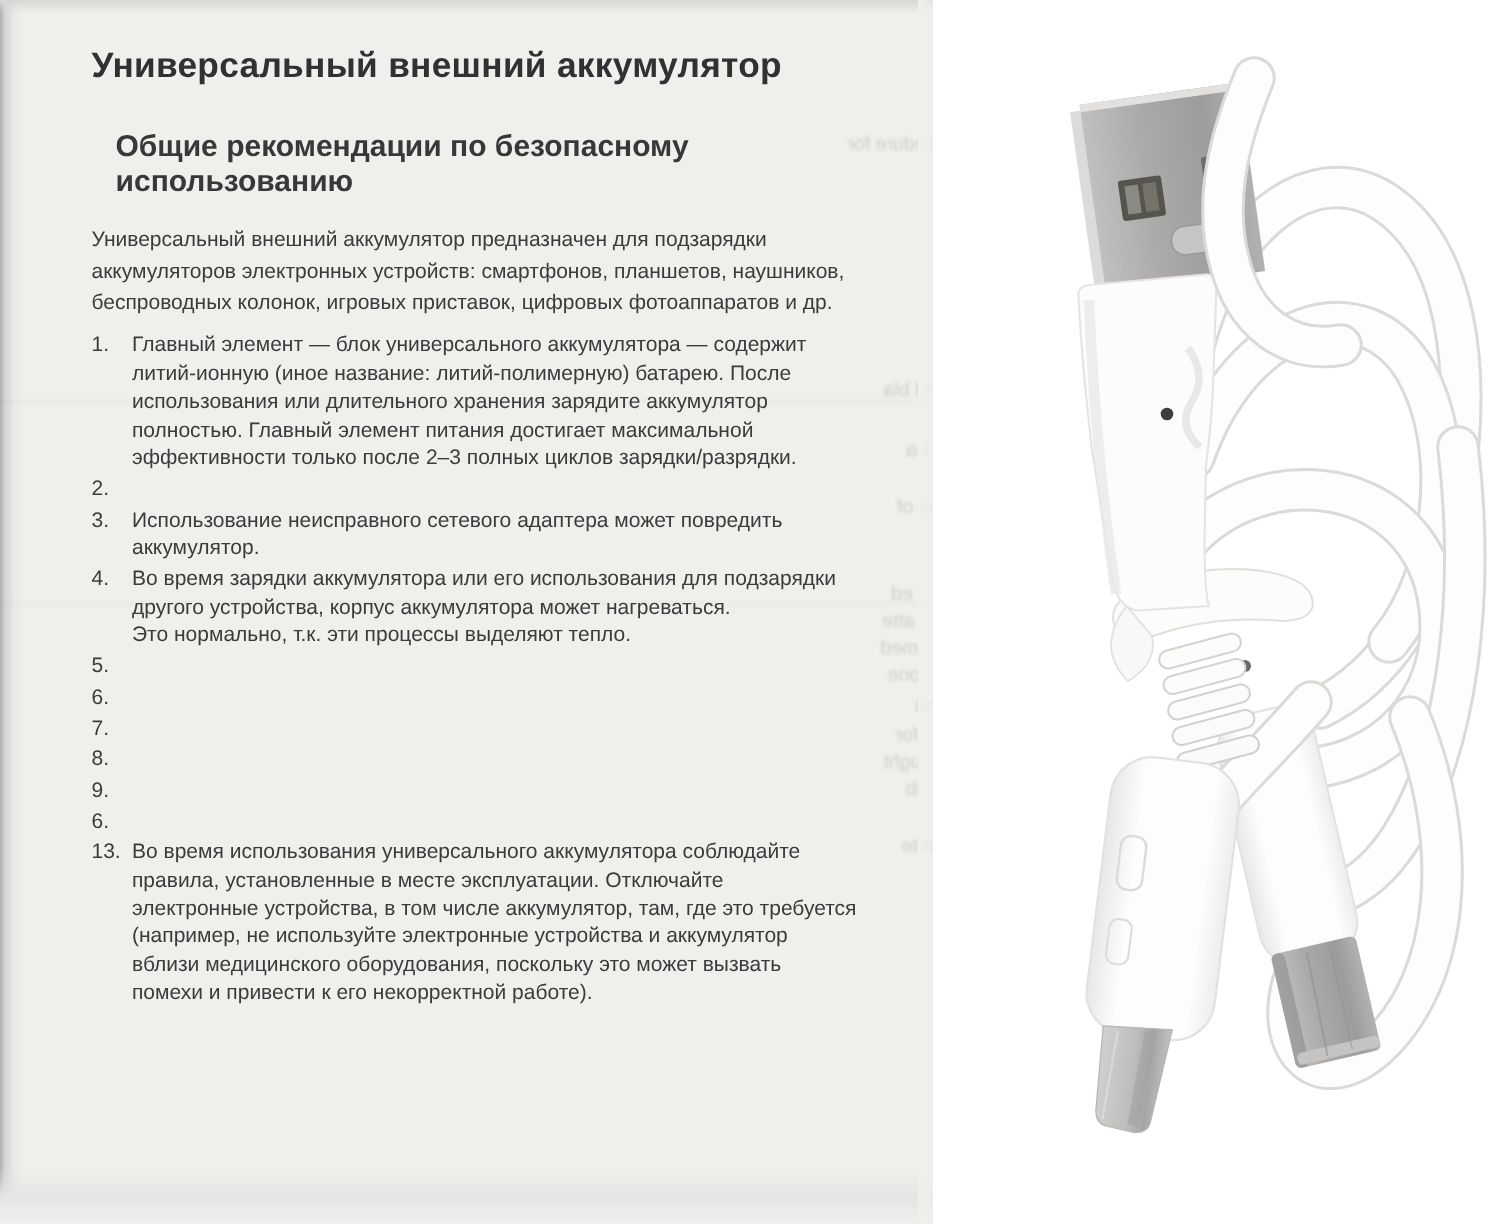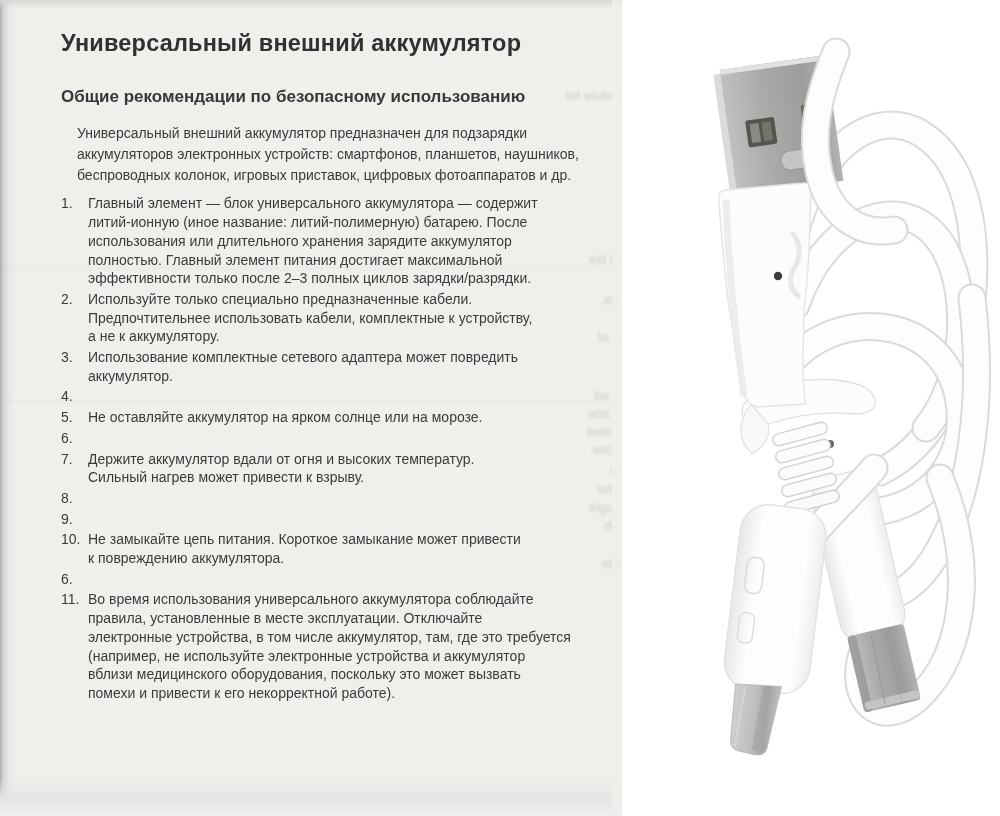--- a/index.html
+++ b/index.html
@@ -25,24 +25,24 @@
     position:absolute;left:0;width:622px;height:8px;opacity:.5;
     background:linear-gradient(180deg,rgba(0,0,0,0) 0%,rgba(0,0,0,.035) 50%,rgba(0,0,0,0) 100%);
   }
   .content{
     position:absolute;left:61px;top:30px;width:522px;color:#3c3b3c;
   }
   .doc-title{
     font-size:23.5px;font-weight:bold;color:#313032;margin:0 0 30px 0;letter-spacing:.2px;
   }
   .doc-subtitle{
-    font-size:17px;font-weight:bold;color:#383739;margin:0 0 16px 0;
+    font-size:20px;font-weight:bold;color:#383739;margin:0 0 16px 16px;
   }
   .doc-intro{
-    font-size:14px;line-height:20.8px;margin:0 0 9px 16px;white-space:pre;
+    font-size:14px;line-height:20.8px;margin:0 0 9px 0;white-space:pre;
   }
   ol.rules{list-style:none;margin:0;padding:0;font-size:14px;}
   ol.rules .item{display:flex;margin:0 0 2px 0;line-height:18.7px;}
   ol.rules .num{flex:0 0 27px;width:27px;}
   ol.rules .txt{white-space:pre;}
   
   .bleed{
     position:absolute;color:#cfcecb;font-size:13px;white-space:nowrap;
     transform:scaleX(-1);filter:blur(1.2px);pointer-events:none;
   }
@@ -77,70 +77,62 @@
       <span class="num">1.</span>
       <span class="txt">Главный элемент — блок универсального аккумулятора — содержит
 литий-ионную (иное название: литий-полимерную) батарею. После
 использования или длительного хранения зарядите аккумулятор
 полностью. Главный элемент питания достигает максимальной
 эффективности только после 2–3 полных циклов зарядки/разрядки.</span>
     </li>
 
     <li class="item">
       <span class="num">2.</span>
-      <span class="txt">Используйте только специально предназначенные кабели.
-Предпочтительнее использовать кабели, комплектные к устройству,
-а не к аккумулятору.</span>
     </li>
 
     <li class="item">
       <span class="num">3.</span>
-      <span class="txt">Использование комплектные сетевого адаптера может повредить
+      <span class="txt">Использование неисправного сетевого адаптера может повредить
 аккумулятор.</span>
     </li>
 
     <li class="item">
       <span class="num">4.</span>
+      <span class="txt">Во время зарядки аккумулятора или его использования для подзарядки
+другого устройства, корпус аккумулятора может нагреваться.
+Это нормально, т.к. эти процессы выделяют тепло.</span>
     </li>
 
     <li class="item">
       <span class="num">5.</span>
-      <span class="txt">Не оставляйте аккумулятор на ярком солнце или на морозе.</span>
     </li>
 
     <li class="item">
       <span class="num">6.</span>
     </li>
 
     <li class="item">
       <span class="num">7.</span>
-      <span class="txt">Держите аккумулятор вдали от огня и высоких температур.
-Сильный нагрев может привести к взрыву.</span>
     </li>
 
     <li class="item">
       <span class="num">8.</span>
     </li>
 
     <li class="item">
       <span class="num">9.</span>
     </li>
 
-    <li class="item">
-      <span class="num">10.</span>
-      <span class="txt">Не замыкайте цепь питания. Короткое замыкание может привести
-к повреждению аккумулятора.</span>
-    </li>
 
     <li class="item">
       <span class="num">6.</span>
     </li>
 
     <li class="item">
-      <span class="num">11.</span>
+      <span class="num">13.</span>
       <span class="txt">Во время использования универсального аккумулятора соблюдайте
 правила, установленные в месте эксплуатации. Отключайте
 электронные устройства, в том числе аккумулятор, там, где это требуется
 (например, не используйте электронные устройства и аккумулятор
 вблизи медицинского оборудования, поскольку это может вызвать
 помехи и привести к его некорректной работе).</span>
     </li>
   </ol>
   </div>
 

